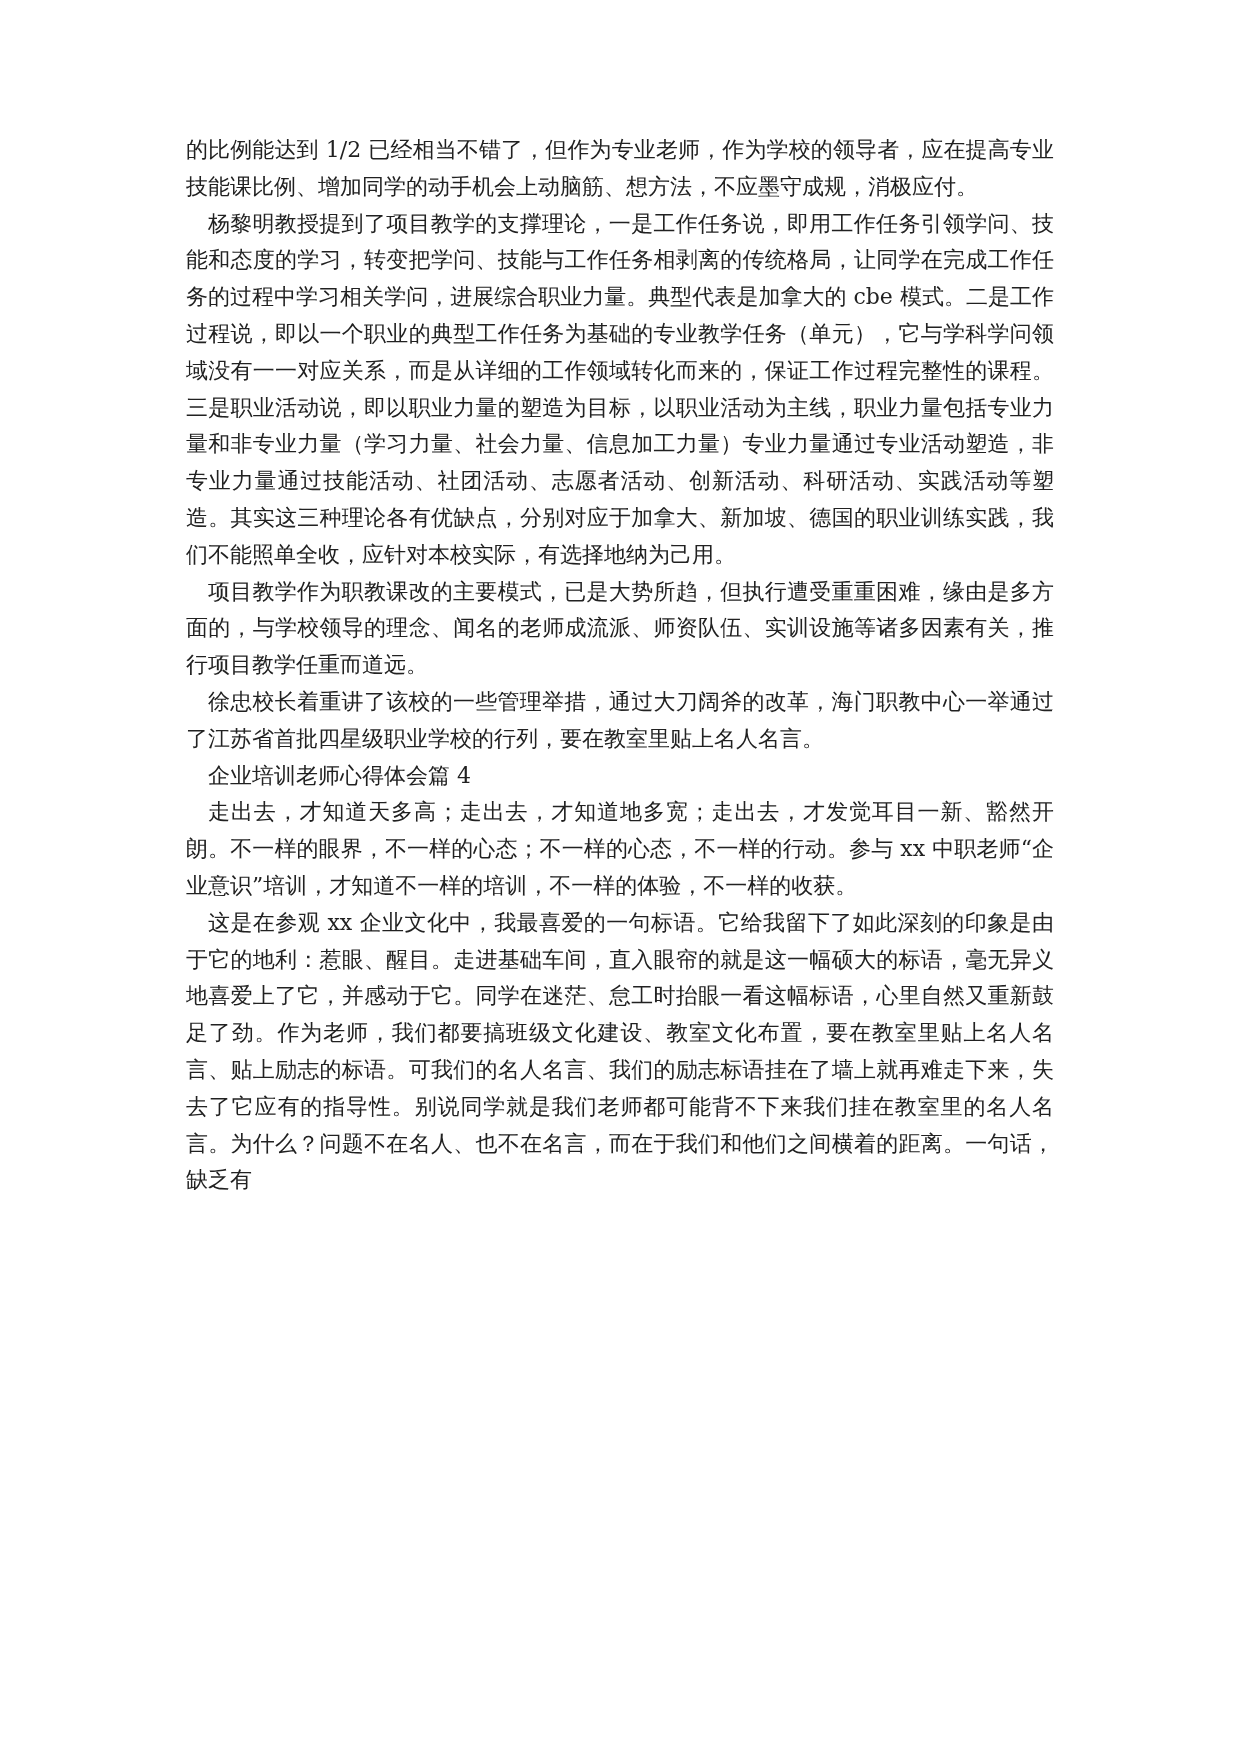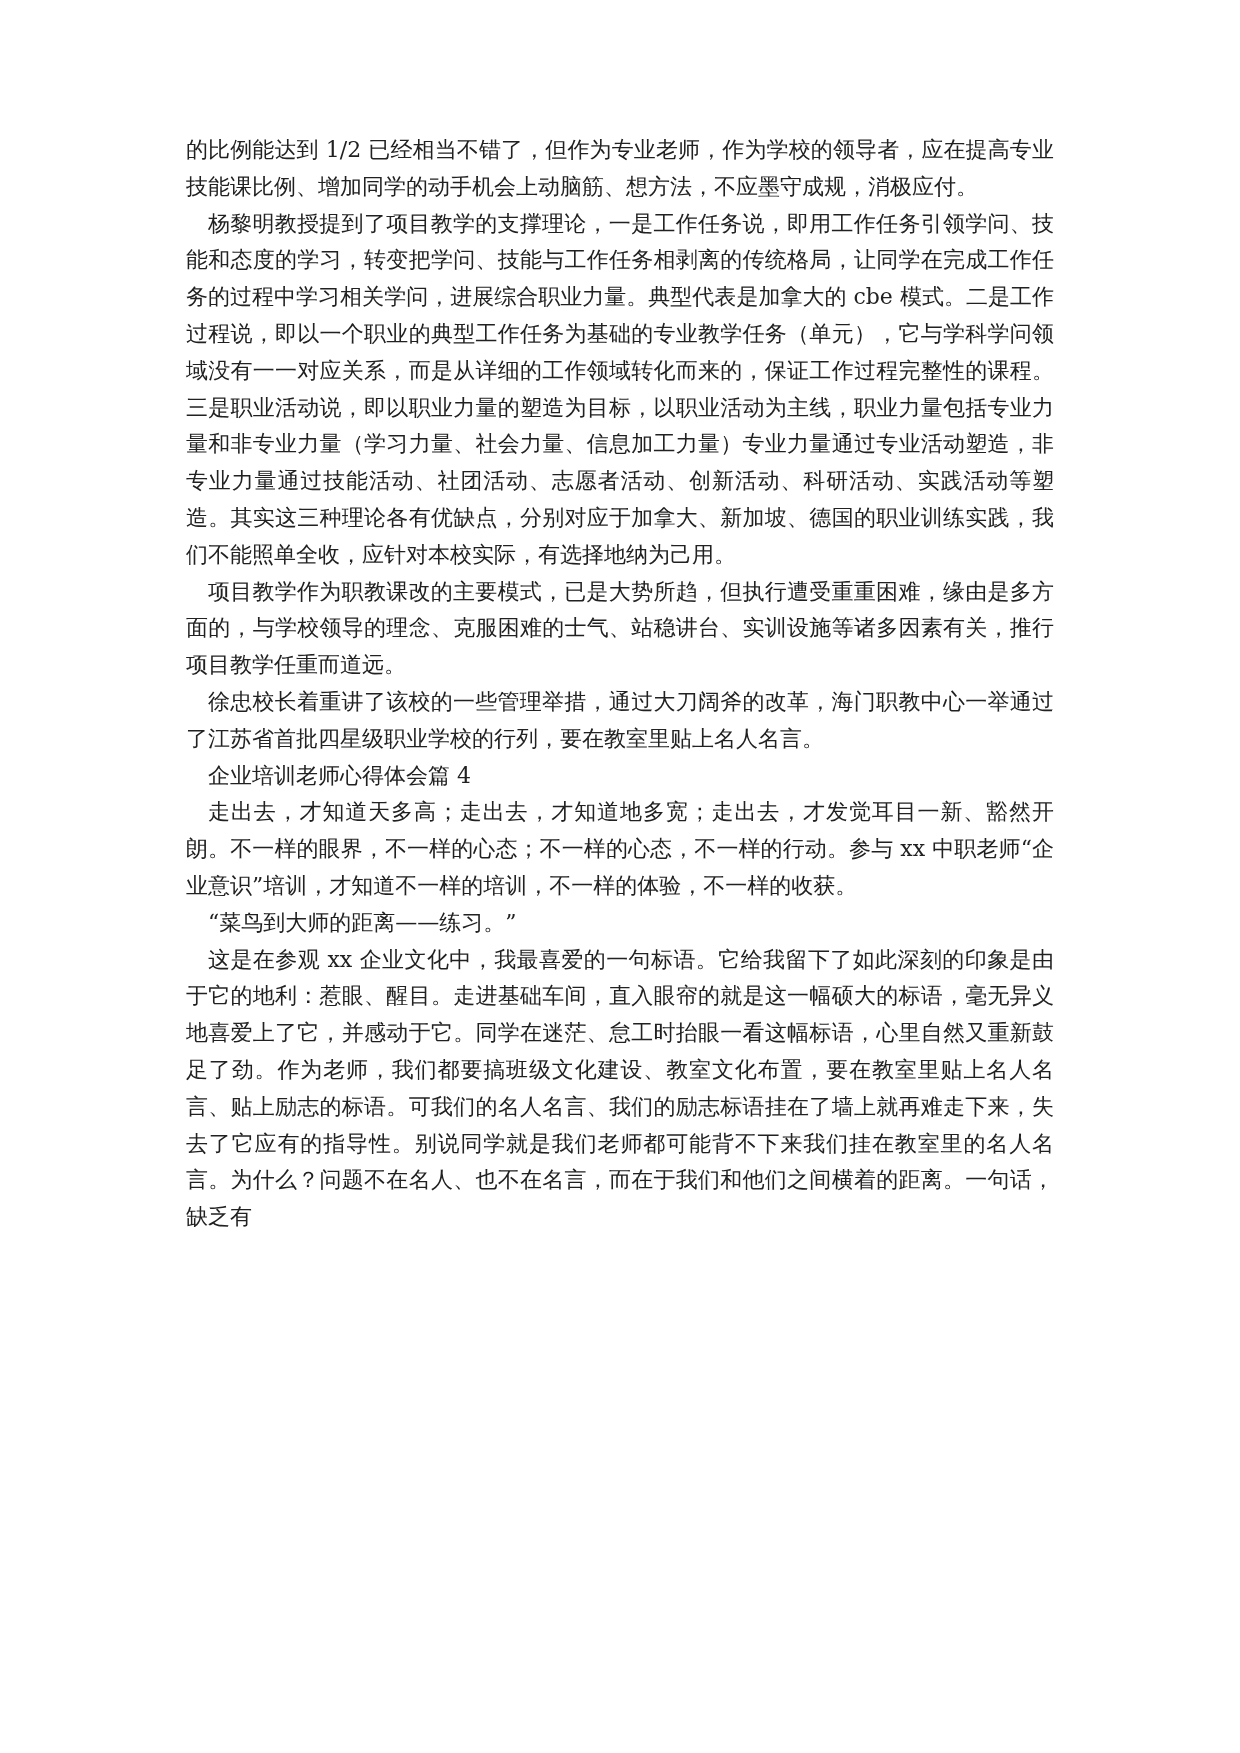--- a/index.html
+++ b/index.html
@@ -34,20 +34,19 @@
     text-indent: 1em;
   }
 </style>
 </head>
 <body>
 
 <div class="page">
   <div class="doc-content" id="doc-content">
       <p>的比例能达到 1/2 已经相当不错了，但作为专业老师，作为学校的领导者，应在提高专业技能课比例、增加同学的动手机会上动脑筋、想方法，不应墨守成规，消极应付。</p>
       <p class="indent">杨黎明教授提到了项目教学的支撑理论，一是工作任务说，即用工作任务引领学问、技能和态度的学习，转变把学问、技能与工作任务相剥离的传统格局，让同学在完成工作任务的过程中学习相关学问，进展综合职业力量。典型代表是加拿大的 cbe 模式。二是工作过程说，即以一个职业的典型工作任务为基础的专业教学任务（单元），它与学科学问领域没有一一对应关系，而是从详细的工作领域转化而来的，保证工作过程完整性的课程。三是职业活动说，即以职业力量的塑造为目标，以职业活动为主线，职业力量包括专业力量和非专业力量（学习力量、社会力量、信息加工力量）专业力量通过专业活动塑造，非专业力量通过技能活动、社团活动、志愿者活动、创新活动、科研活动、实践活动等塑造。其实这三种理论各有优缺点，分别对应于加拿大、新加坡、德国的职业训练实践，我们不能照单全收，应针对本校实际，有选择地纳为己用。</p>
-      <p class="indent">项目教学作为职教课改的主要模式，已是大势所趋，但执行遭受重重困难，缘由是多方面的，与学校领导的理念、克服困难的士气、站稳讲台、实训设施等诸多因素有关，推行项目教学任重而道远。</p>
+      <p class="indent">项目教学作为职教课改的主要模式，已是大势所趋，但执行遭受重重困难，缘由是多方面的，与学校领导的理念、闻名的老师成流派、师资队伍、实训设施等诸多因素有关，推行项目教学任重而道远。</p>
       <p class="indent">徐忠校长着重讲了该校的一些管理举措，通过大刀阔斧的改革，海门职教中心一举通过了江苏省首批四星级职业学校的行列，要在教室里贴上名人名言。</p>
       <p class="indent">企业培训老师心得体会篇 4</p>
       <p class="indent">走出去，才知道天多高；走出去，才知道地多宽；走出去，才发觉耳目一新、豁然开朗。不一样的眼界，不一样的心态；不一样的心态，不一样的行动。参与 xx 中职老师“企业意识”培训，才知道不一样的培训，不一样的体验，不一样的收获。</p>
-      <p class="indent">“菜鸟到大师的距离——练习。”</p>
       <p class="indent">这是在参观 xx 企业文化中，我最喜爱的一句标语。它给我留下了如此深刻的印象是由于它的地利：惹眼、醒目。走进基础车间，直入眼帘的就是这一幅硕大的标语，毫无异义地喜爱上了它，并感动于它。同学在迷茫、怠工时抬眼一看这幅标语，心里自然又重新鼓足了劲。作为老师，我们都要搞班级文化建设、教室文化布置，要在教室里贴上名人名言、贴上励志的标语。可我们的名人名言、我们的励志标语挂在了墙上就再难走下来，失去了它应有的指导性。别说同学就是我们老师都可能背不下来我们挂在教室里的名人名言。为什么？问题不在名人、也不在名言，而在于我们和他们之间横着的距离。一句话，缺乏有</p>
     </div>
 </div>
 
 </body></html>

